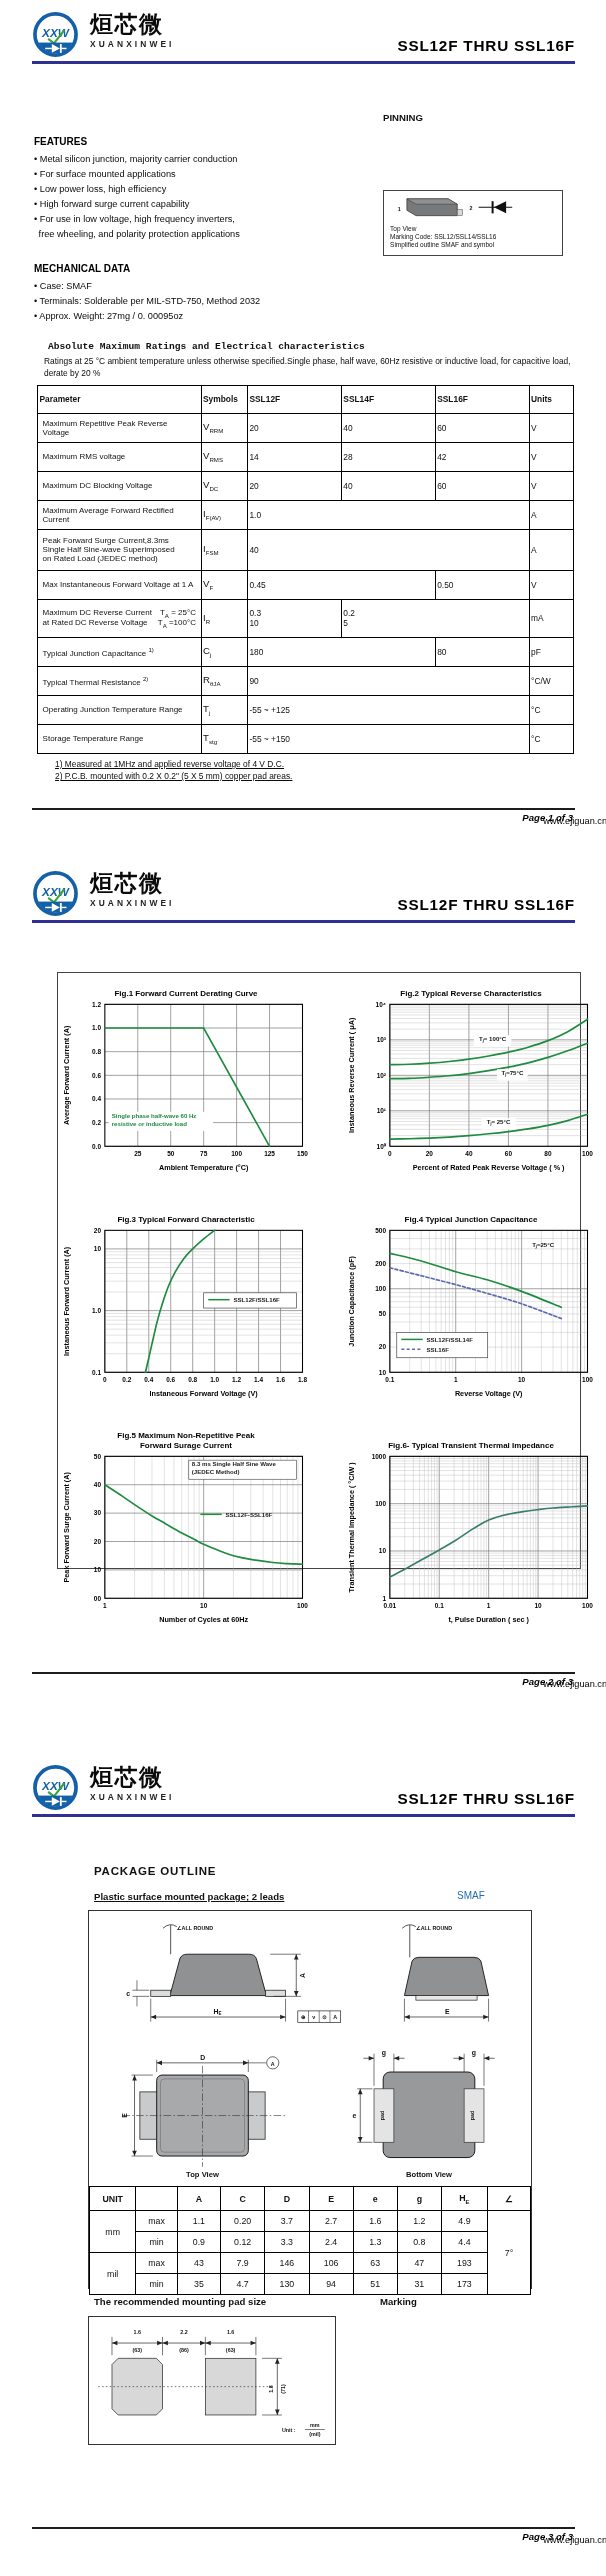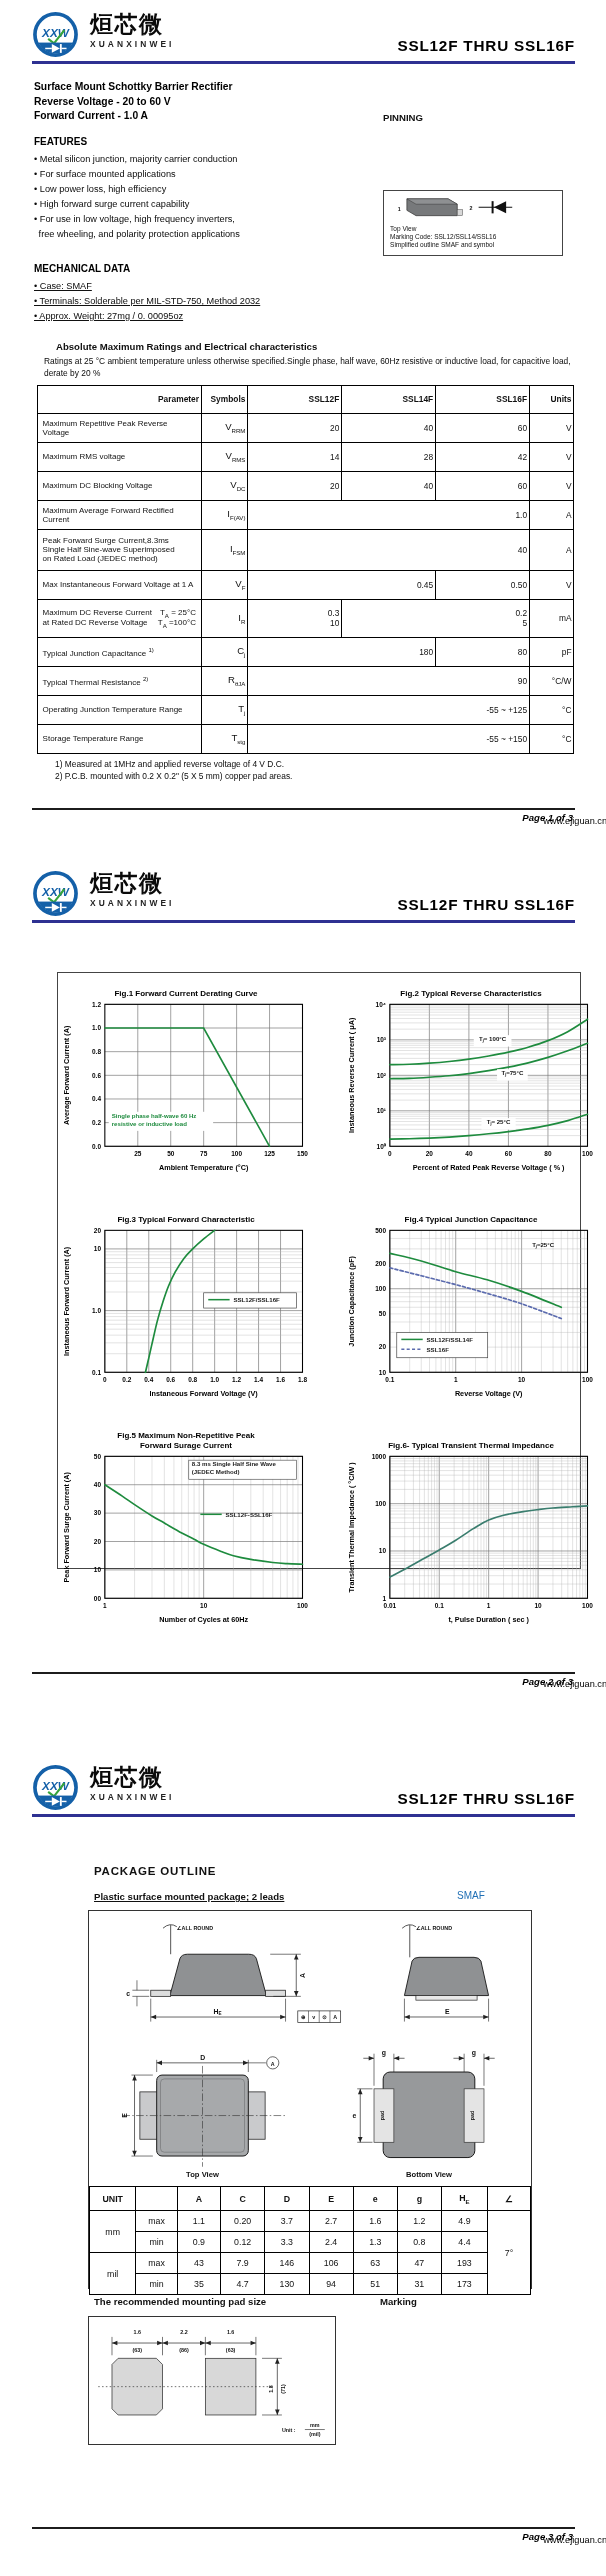--- a/index.html
+++ b/index.html
@@ -27,29 +27,29 @@
   .pint th{font-weight:700;}
   .pint td.desc,.pint th.desc{text-align:left;padding-left:13.8px;}
   .pint{border:1.5px solid #000;}
   .pin-title{font-weight:700;font-size:9.6px;}
   
   .pkgbox{border:1.1px solid #444;width:178px;height:64px;background:#fff;}
   .pkgbox .cap{font-size:6.5px;line-height:8px;color:#111;padding-left:6.1px;}
   
   .rnote{font-size:8.4px;line-height:11.5px;color:#0a0a0a;}
   .rtable{border-collapse:collapse;table-layout:fixed;width:537px;border:1.5px solid #000;background:#fff;}
-  .rtable td{border:0.8px solid #000;font-size:8.4px;text-align:right;vertical-align:middle;padding:0 1.5px;}
+  .rtable td{border:0.8px solid #000;font-size:8.4px;text-align:left;vertical-align:middle;padding:0 1.5px;}
   .rtable td.p{text-align:left;padding:0 4.6px;font-size:8px;}
   .rtable tr.hd td{font-weight:700;font-size:8.4px;}
   .rtable .sym{font-size:9.6px;}
   .rtable sub{font-size:6.1px;}
   .rtable sup{font-size:6.1px;}
   .h36{height:27.6px}.h38{height:29px}.h54{height:41px}.h50{height:38px}
   .cond{display:flex;justify-content:space-between;}
-  .fn{font-size:8.4px;line-height:12.2px;color:#0a0a0a;}
+  .fn{font-size:8.4px;line-height:12.2px;color:#0a0a0a;text-decoration:underline;}
   
   .frule{position:absolute;left:32px;width:543px;height:2.3px;background:#1c1c1c;}
   .fsite{position:absolute;left:0;width:607px;text-align:right;font-size:9.2px;color:#000;}
   .fpage{position:absolute;right:34px;font-style:italic;font-weight:700;font-size:9.6px;color:#000;}
   
   .figbox{border:1.1px solid #444;background:#fff;}
   .figgrid{display:grid;grid-template-columns:1fr 1fr;row-gap:6.1px;padding:6.1px 1.5px;justify-items:center;gap:32px;}
   .fig{display:flex;flex-direction:column;align-items:center;justify-content:flex-end;}
   .fig-titles{min-height:20px;display:flex;flex-direction:column;justify-content:flex-end;align-items:center;}
   .fig-title{font-weight:700;font-size:8px;color:#000;line-height:10px;}
@@ -102,25 +102,20 @@
         <div class="logo-text">
           <div class="logo-zh">烜芯微</div>
           <div class="logo-en">XUANXINWEI</div>
         </div>
       </div>
       <div class="part-title">SSL12F  THRU  SSL16F</div>
     </div>
     <div class="hdr-rule"></div>
   </header>
 
-  <div class="abs intro" style="left:34px;top:80px;">
-    <div>Surface Mount Schottky Barrier Rectifier</div>
-    <div>Reverse Voltage - 20 to 60 V</div>
-    <div>Forward Current - 1.0 A</div>
-  </div>
 
   <div class="abs pin-title" style="left:383px;top:112px;">PINNING</div>
 
   <div class="abs sec-h" style="left:34px;top:136px;">FEATURES</div>
   <div class="abs" style="left:34px;top:152px;width:329px;">
     <div class="line12">• Metal silicon junction, majority carrier conduction</div>
     <div class="line12">• For surface mounted applications</div>
     <div class="line12">• Low power loss, high efficiency</div>
     <div class="line12">• High forward surge current capability</div>
     <div class="line12">• For use in low voltage, high frequency inverters,</div>
@@ -139,27 +134,27 @@
         <polygon points="160,13 160,29 144,21" fill="#111"></polygon>
         <rect x="141" y="13" width="2.6" height="16" fill="#111"></rect>
       </g>
     </svg>
     <div class="cap">Top View</div>
     <div class="cap">Marking Code:  SSL12/SSL14/SSL16</div>
     <div class="cap">Simplified outline SMAF and symbol</div>
   </div>
 
   <div class="abs sec-h" style="left:34px;top:263px;">MECHANICAL DATA</div>
-  <div class="abs" style="left:34px;top:279px;width:344px;text-decoration:underline;">
+  <div class="abs" style="left:34px;top:279px;width:344px;">
     <div class="line12">• Case: SMAF</div>
     <div class="line12">• Terminals: Solderable per MIL-STD-750, Method 2032</div>
     <div class="line12">• Approx. Weight:  27mg / 0. 00095oz</div>
   </div>
 
-  <div class="abs" style="left:56px;top:341px;font-weight:700;font-size:9.6px;">Absolute Maximum Ratings and Electrical characteristics</div>
+  <div class="abs" style="left:48px;top:341px;font-weight:700;font-size:9.6px;font-family:Liberation Mono, monospace;">Absolute Maximum Ratings and Electrical characteristics</div>
   <div class="abs rnote" style="left:44px;top:356px;width:536px;">Ratings at 25 °C ambient temperature unless otherwise specified.Single phase, half wave, 60Hz resistive or inductive load, for capacitive load, derate by 20 %</div>
 
   <table class="abs rtable" style="left:37px;top:385px;">
     <colgroup>
           <col style="width:162px">
           <col style="width:46px">
           <col style="width:93px">
           <col style="width:93px">
           <col style="width:93px">
           <col style="width:44px">

